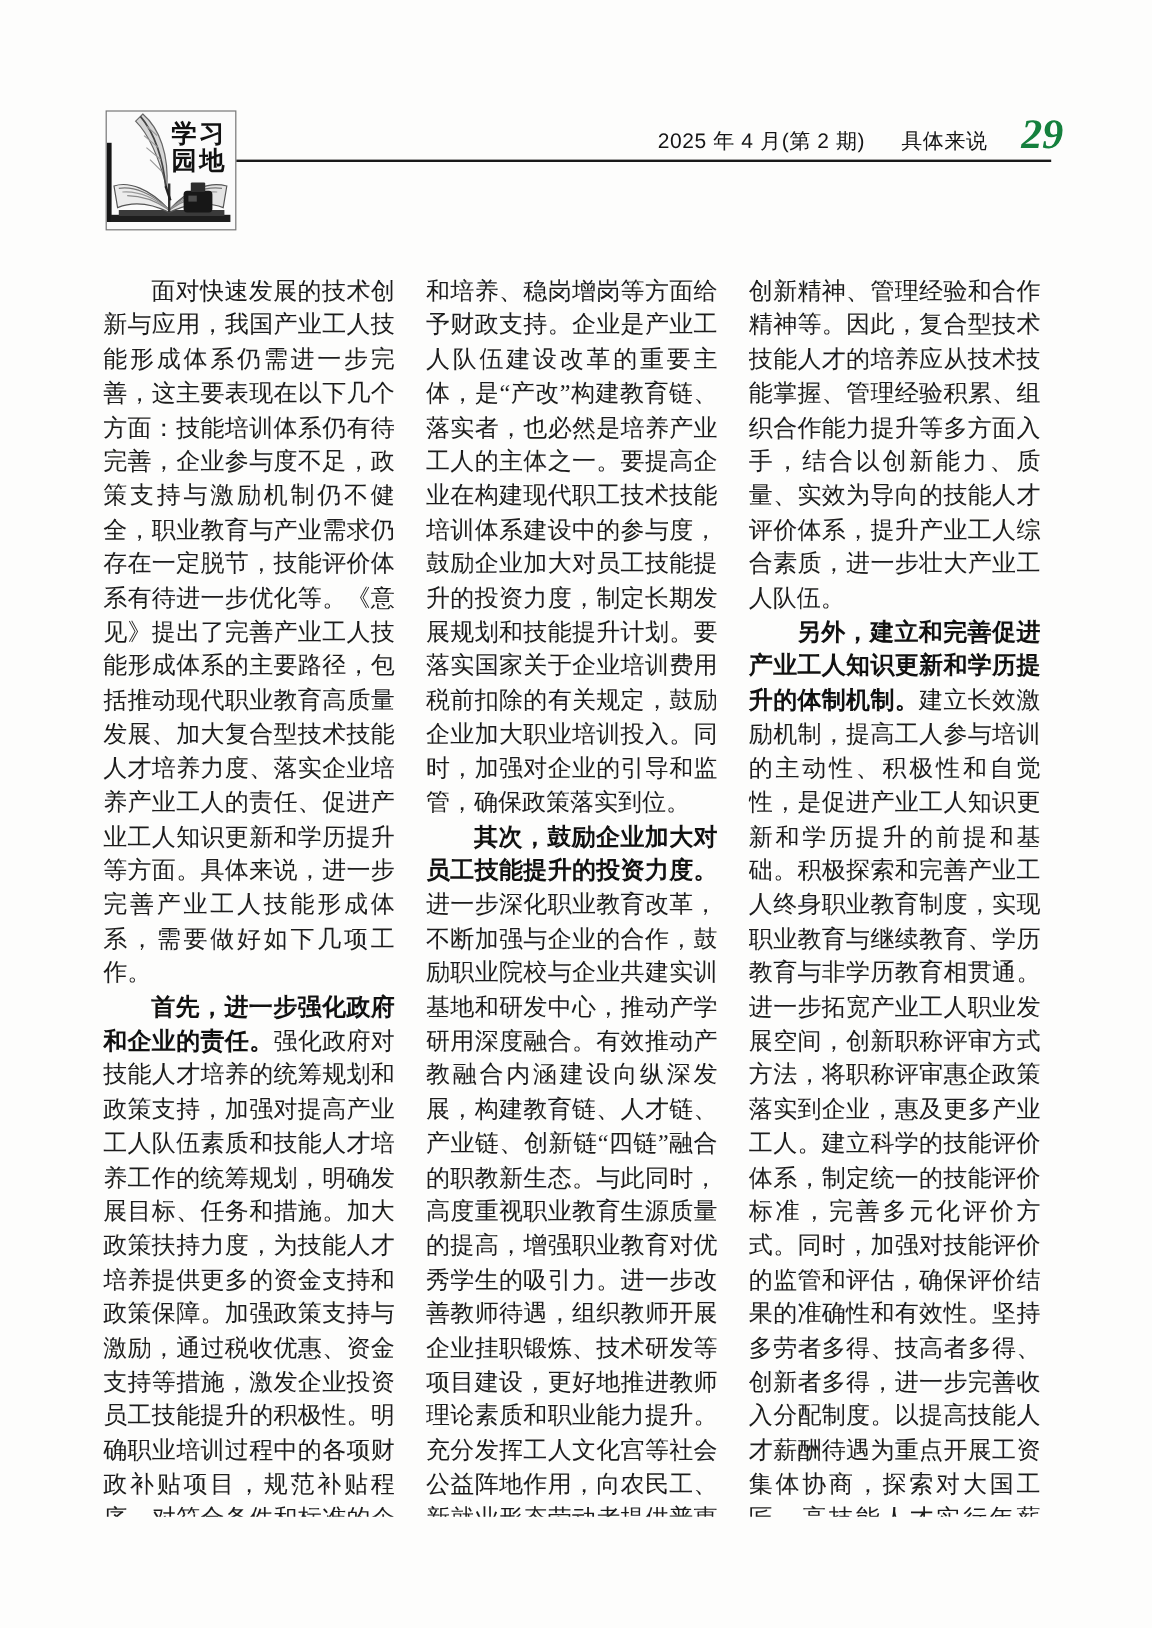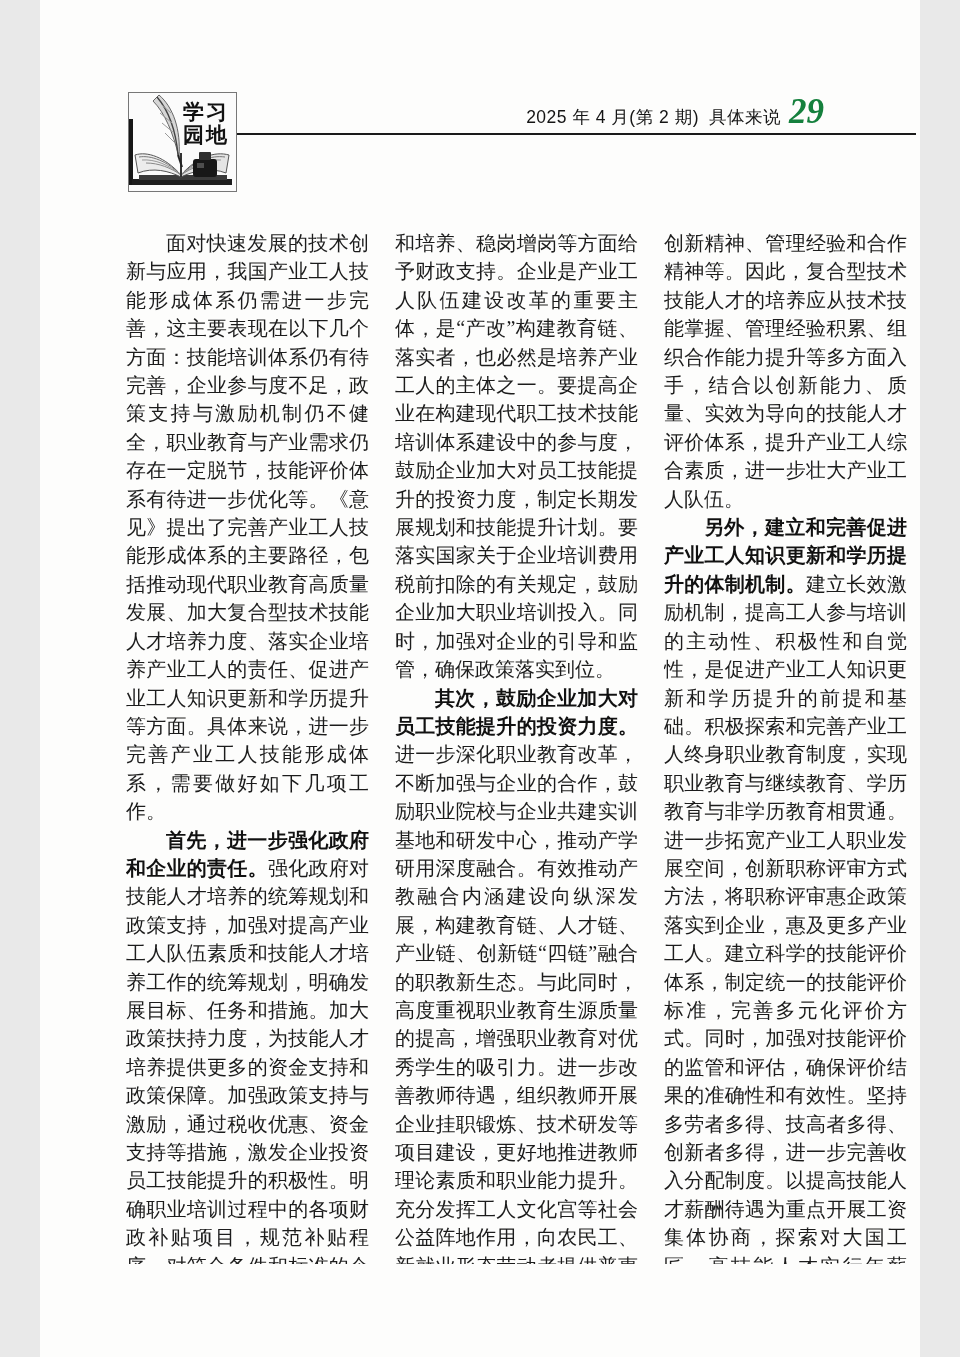--- a/index.html
+++ b/index.html
@@ -1,19 +1,19 @@
 <!DOCTYPE html>
 <html><head>
 <meta charset="utf-8">
 <style>
   * { margin: 0; padding: 0; box-sizing: border-box; }
   html, body { background: #e9e9e9; }
   .page {
     position: relative;
-    width: 880px;
+    width: 960px;
     height: 1357px;
     margin: 0 auto;
     background: #fdfdfc;
     font-family: "Liberation Serif", "DejaVu Serif", serif;
     color: #1c1c1c;
     overflow: hidden;
   }
 
   
   .logo-box {
@@ -32,24 +32,24 @@
     font-weight: bold;
     font-size: 21px;
     line-height: 23px;
     text-align: center;
     color: #111;
     letter-spacing: 2px;
   }
   .header-right {
     position: absolute;
     top: 94px;
-    right: 96px;
+    right: 74px;
     display: flex;
     align-items: baseline;
-    gap: 8px;
+    gap: 28px;
     white-space: nowrap;
   }
   .issue-date, .publication-name {
     font-family: "Liberation Sans", "DejaVu Sans", sans-serif;
     font-size: 17.5px;
     color: #151515;
     letter-spacing: 0.5px;
   }
   .publication-name { margin-left: 2px; }
   .page-number {

